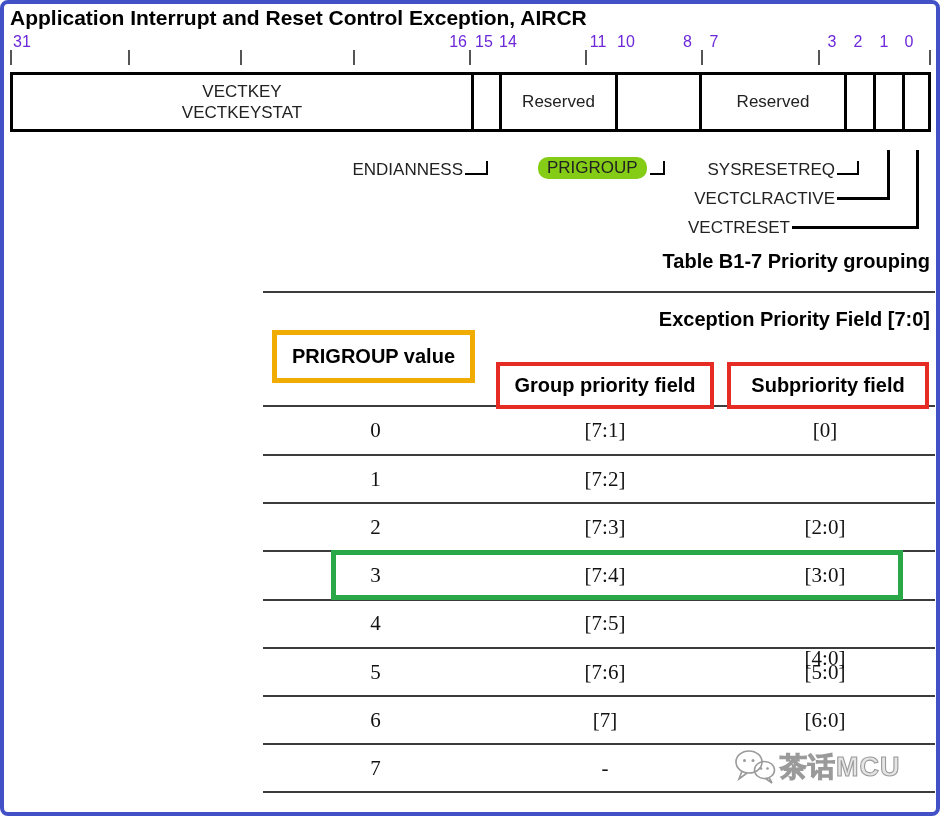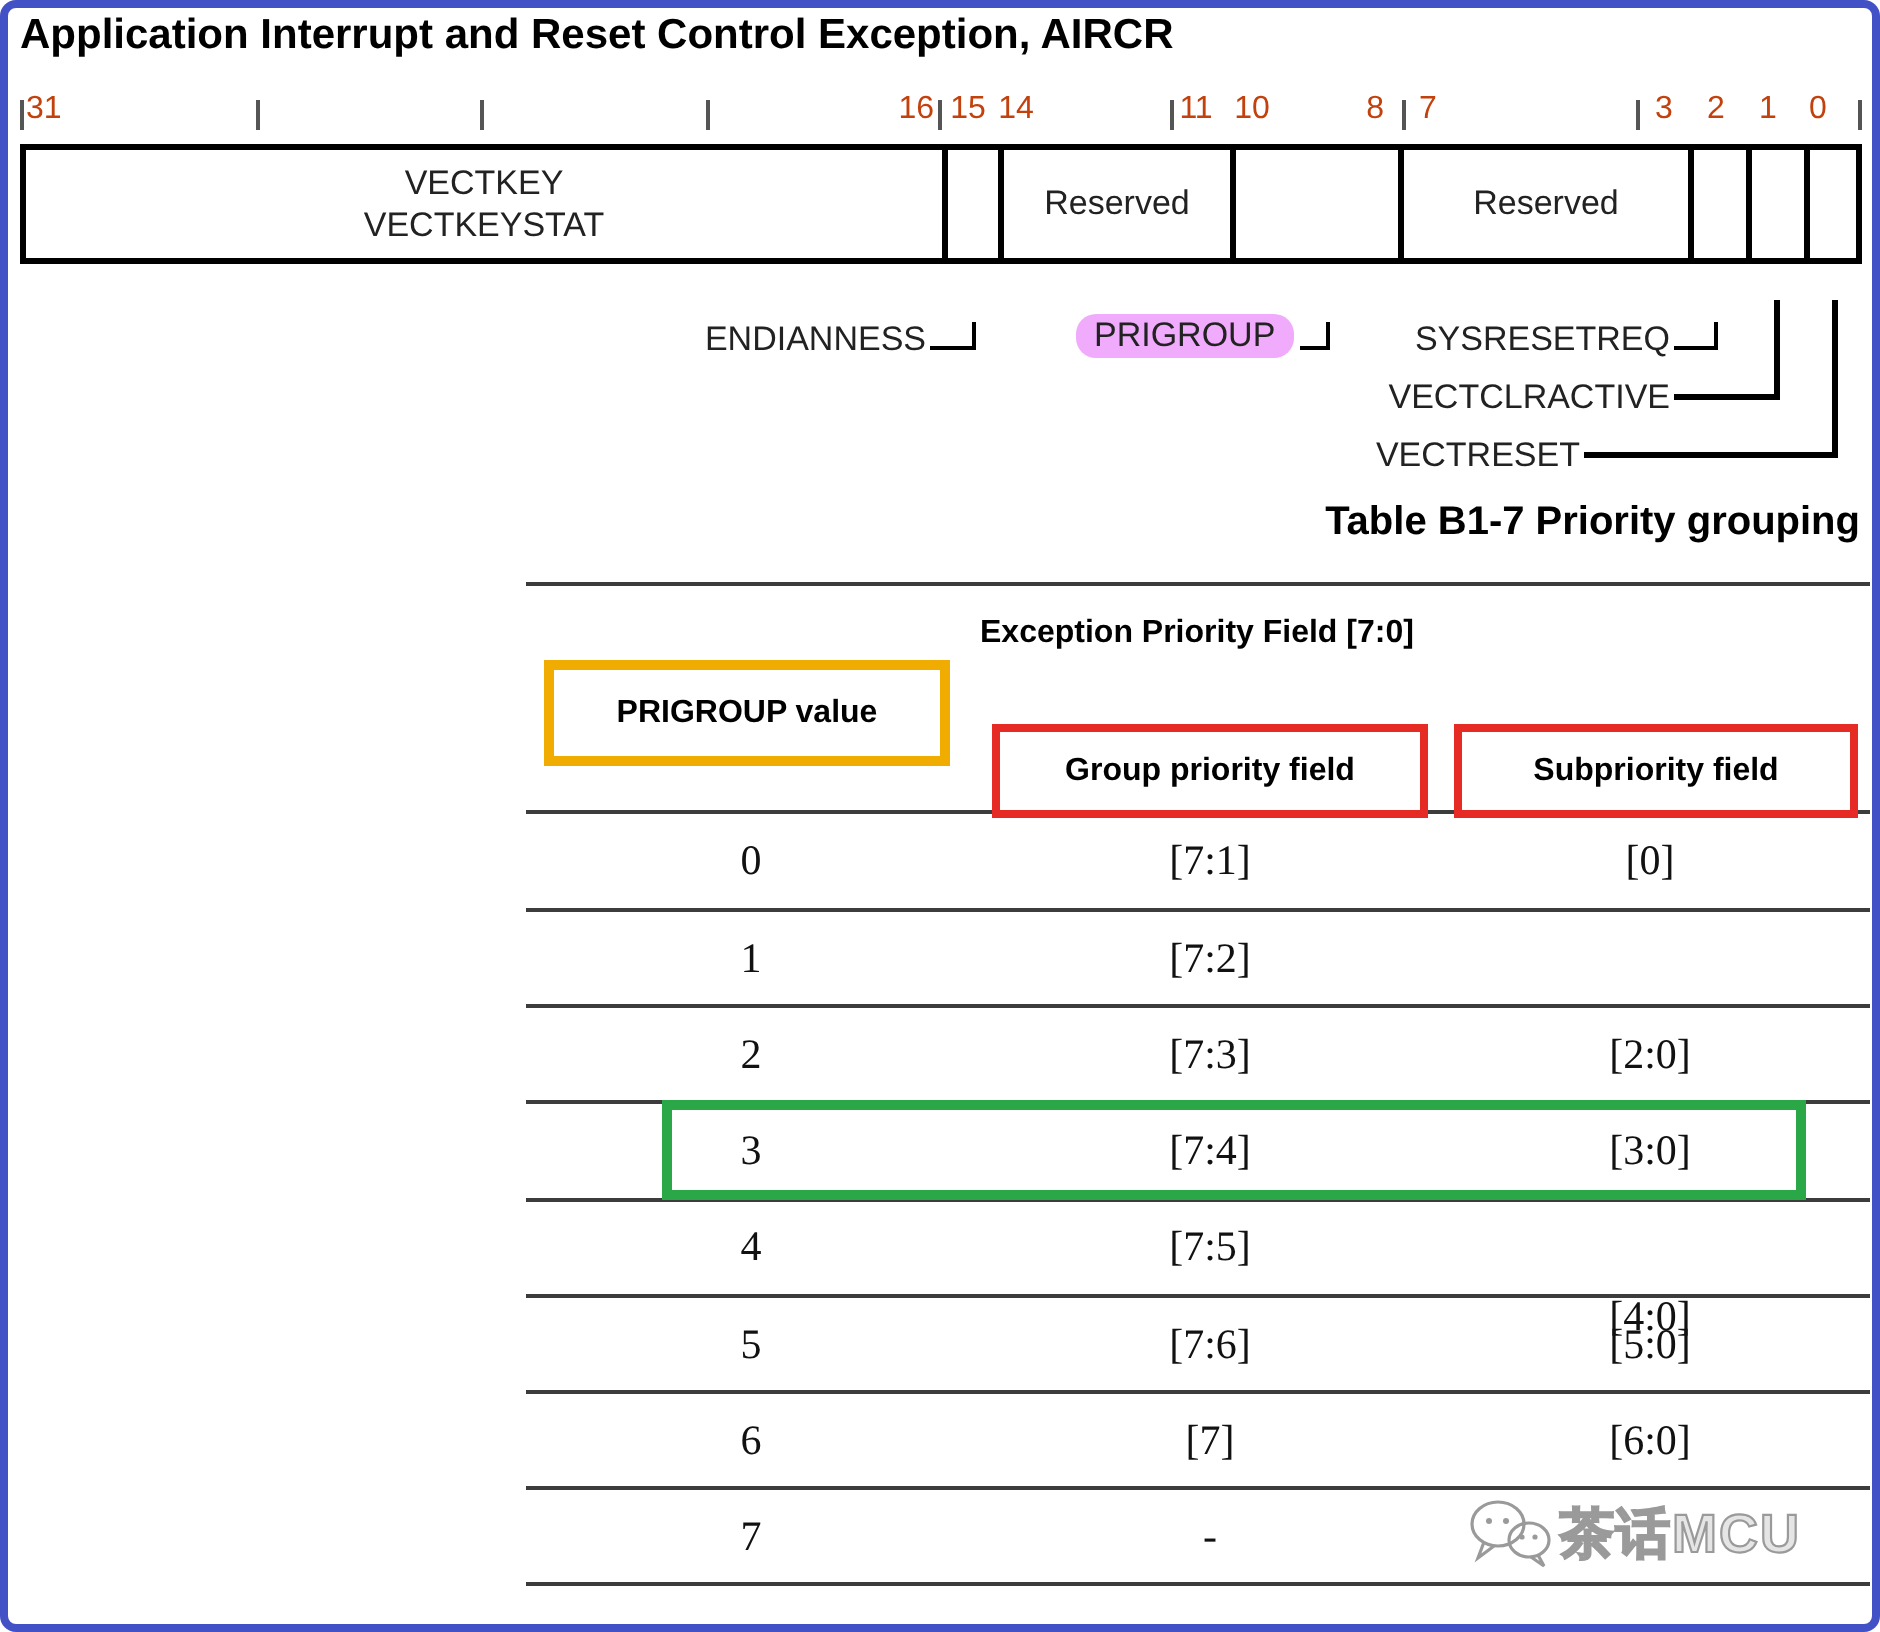--- a/index.html
+++ b/index.html
@@ -10,21 +10,21 @@
   .frame {
     position:absolute; inset:0; border:4px solid #4351c6; border-radius:8px;
     pointer-events:none; z-index:50;
   }
   .abs { position:absolute; }
   .page-title {
     left:10px; top:6px; font-size:21px; font-weight:bold; color:#000;
     white-space:nowrap; letter-spacing:0px;
   }
   
-  .bitnum { top:46px; font-size:16px; color:#c2410c; text-align:center; white-space:nowrap; }
+  .bitnum { top:33px; font-size:16px; color:#6d28d9; text-align:center; white-space:nowrap; }
   .tick { top:50px; width:2px; height:15px; background:#555; }
   
   .reg-box {
     left:10px; top:72px; width:921px; height:60px; border:3px solid #000;
     box-sizing:border-box; display:flex; background:#fff;
   }
   .reg-cell {
     box-sizing:border-box; display:flex; flex-direction:column;
     justify-content:center; align-items:center; font-size:17px; color:#222;
     line-height:1.25; text-align:center;
@@ -33,26 +33,26 @@
   
   .ann { font-size:17px; color:#222; white-space:nowrap; }
   .ann-right { text-align:right; }
   .hook {
     border-bottom:2.5px solid #000; border-right:2.5px solid #000;
   }
   .conn {
     border-bottom:3px solid #000; border-right:3px solid #000;
   }
   .prigroup-hl {
-    background:#f0abfc; border-radius:10px; padding:1px 9px 2px 9px;
+    background:#84cc16; border-radius:10px; padding:1px 9px 2px 9px;
   }
   
   .caption { font-size:20px; font-weight:bold; color:#000; text-align:right; }
   .rule { left:263px; width:672px; height:2px; background:#3c3c3c; }
-  .hdr { font-weight:bold; font-size:16px; color:#000; text-align:left; }
+  .hdr { font-weight:bold; font-size:20px; color:#000; text-align:right; }
   .box-yellow {
     border:5px solid #f0ac00; box-sizing:border-box;
     display:flex; align-items:center; justify-content:center; background:#fff;
   }
   .box-red {
     border:4px solid #e62b25; box-sizing:border-box;
     display:flex; align-items:center; justify-content:center; background:#fff;
   }
   .box-green {
     border:5px solid #2aa747; box-sizing:border-box; background:transparent; z-index:5;

